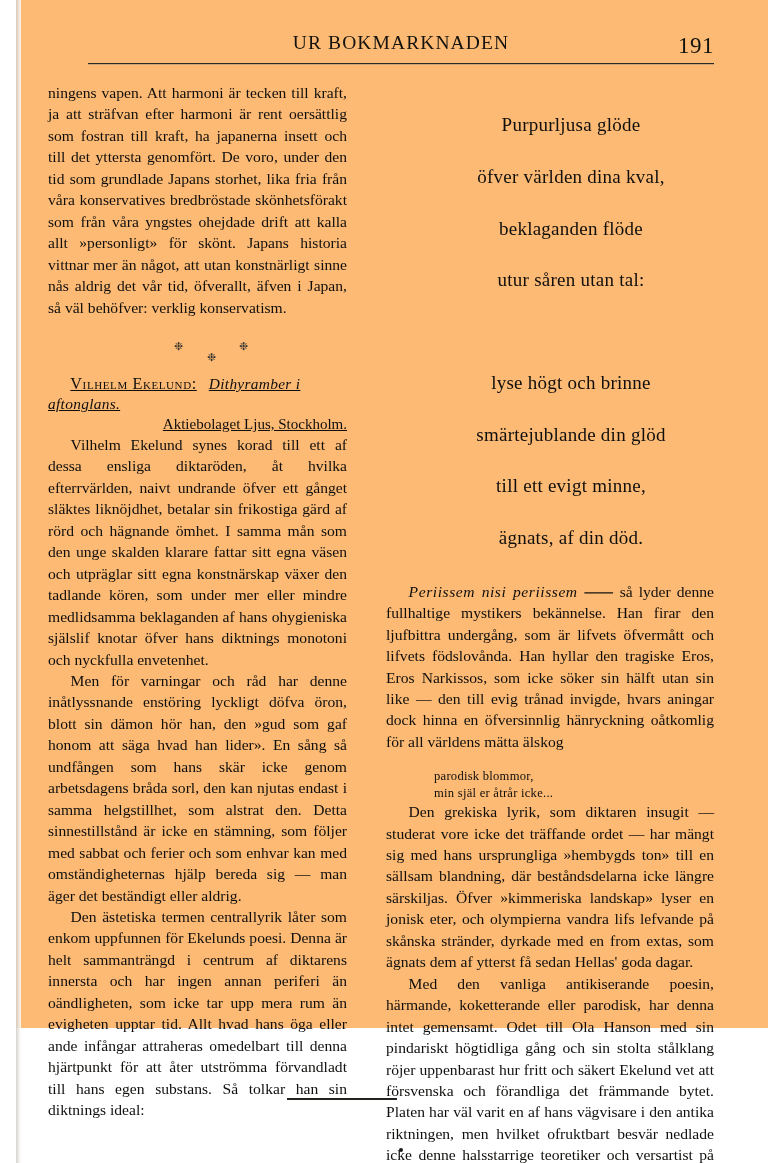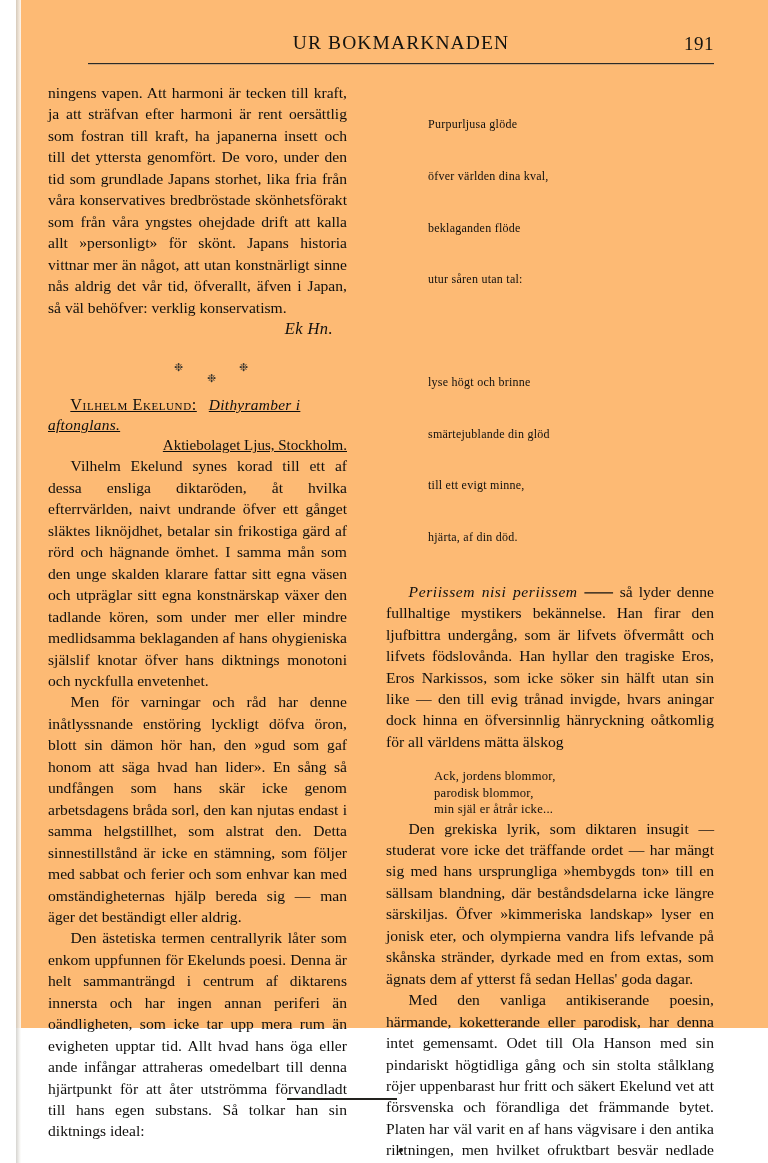--- a/index.html
+++ b/index.html
@@ -55,21 +55,21 @@
     text-align: center;
     font-size: 19.5px;
     letter-spacing: 1.1px;
     font-weight: 400;
     color: #14130f;
   }
   .head-folio {
     position: absolute;
     right: 0;
     top: 1px;
-    font-size: 19px;
+    font-size: 23px;
     font-family: "Liberation Serif", serif;
     letter-spacing: .5px;
     color: #14130f;
   }
   .head-rule {
     position: absolute;
     left: 72px;
     top: 63px;
     width: 626px;
     height: 1px;
@@ -150,23 +150,23 @@
   .cit-pub {
     display: block;
     padding-left: 16px;
     font-size: 15px;
     text-align: right;
   }
   .cit-gap { display: inline-block; width: 12px; }
 
   
   .verse {
-    font-size: 12px;
+    font-size: 19px;
     line-height: 17.2px;
-    text-align: left;
+    text-align: center;
     text-indent: 0;
     padding-left: 42px;
     letter-spacing: .25px;
   }
   .verse .stanza { margin: 0; }
   .verse .stanza + .stanza { margin-top: 17px; }
   .verse div { white-space: pre; }
 
   .verse-small {
     font-size: 12.6px;
@@ -213,21 +213,20 @@
   <div class="running-head">
     <div class="head-title">UR BOKMARKNADEN</div>
     <div class="head-folio">191</div>
   </div>
   <div class="head-rule"></div>
 
   <div class="col col-left">
 
     <p class="noindent">ningens vapen. Att harmoni är tecken till kraft, ja att sträfvan efter harmoni är rent oersättlig som fostran till kraft, ha japanerna insett och till det yttersta genomfört. De voro, under den tid som grundlade Japans storhet, lika fria från våra konservatives bredbröstade skönhetsförakt som från våra yngstes ohejdade drift att kalla allt »personligt» för skönt. Japans historia vittnar mer än något, att utan konstnärligt sinne nås aldrig det vår tid, öfverallt, äfven i Japan, så väl behöfver: verklig konservatism.</p>
 
-    <p class="signature">Ek Hn.</p>
 
     <div class="asterism">
       <span class="ast-1">❉</span>
       <span class="ast-2">❉</span>
       <span class="ast-3">❉</span>
     </div>
 
     <p class="citation">
       <span class="smallcaps">Vilhelm Ekelund:</span><span class="cit-gap"></span><span class="cit-title">Dithyramber i aftonglans.</span>
       <span class="cit-pub">Aktiebolaget Ljus, Stockholm.</span>
@@ -244,28 +243,27 @@
       <div class="stanza">
         <div>Purpurljusa glöde</div>
         <div>öfver världen dina kval,</div>
         <div>beklaganden flöde</div>
         <div>utur såren utan tal:</div>
       </div>
       <div class="stanza">
         <div>lyse högt och brinne</div>
         <div>smärtejublande din glöd</div>
         <div>till ett evigt minne,</div>
-        <div>hjärta, af din död.</div>
+        <div>ägnats, af din död.</div>
       </div>
     </div>
 
     <p class="gap-top-22"><span class="latin">Periissem nisi periissem</span><span> ⸺ så lyder denne fullhaltige mystikers bekännelse. Han firar den ljufbittra undergång, som är lifvets öfvermått och lifvets födslovånda. Han hyllar den tragiske Eros, Eros Narkissos, som icke söker sin hälft utan sin like — den till evig trånad invigde, hvars aningar dock hinna en öfversinnlig hänryckning oåtkomlig för all världens mätta älskog</span></p>
 
     <div class="verse-small gap-top-16">
-      <div>Ack, jordens blommor,</div>
       <div>parodisk blommor,</div>
       <div>min själ er åtrår icke...</div>
     </div>
 
     <p class="gap-top-16">Den grekiska lyrik, som diktaren insugit — studerat vore icke det träffande ordet — har mängt sig med hans ursprungliga »hembygds ton» till en sällsam blandning, där beståndsdelarna icke längre särskiljas. Öfver »kimmeriska landskap» lyser en jonisk eter, och olympierna vandra lifs lefvande på skånska stränder, dyrkade med en from extas, som ägnats dem af ytterst få sedan Hellas' goda dagar.</p>
     <p>Med den vanliga antikiserande poesin, härmande, koketterande eller parodisk, har denna intet gemensamt. Odet till Ola Hanson med sin pindariskt högtidliga gång och sin stolta stålklang röjer uppenbarast hur fritt och säkert Ekelund vet att försvenska och förandliga det främmande bytet. Platen har väl varit en af hans vägvisare i den antika riktningen, men hvilket ofruktbart besvär nedlade icke denne halsstarrige teoretiker och versartist på sina metriskt pedantiska och praktöfverlastade hymner.</p>
 
   </div>
 
   <div class="foot-rule"></div>

